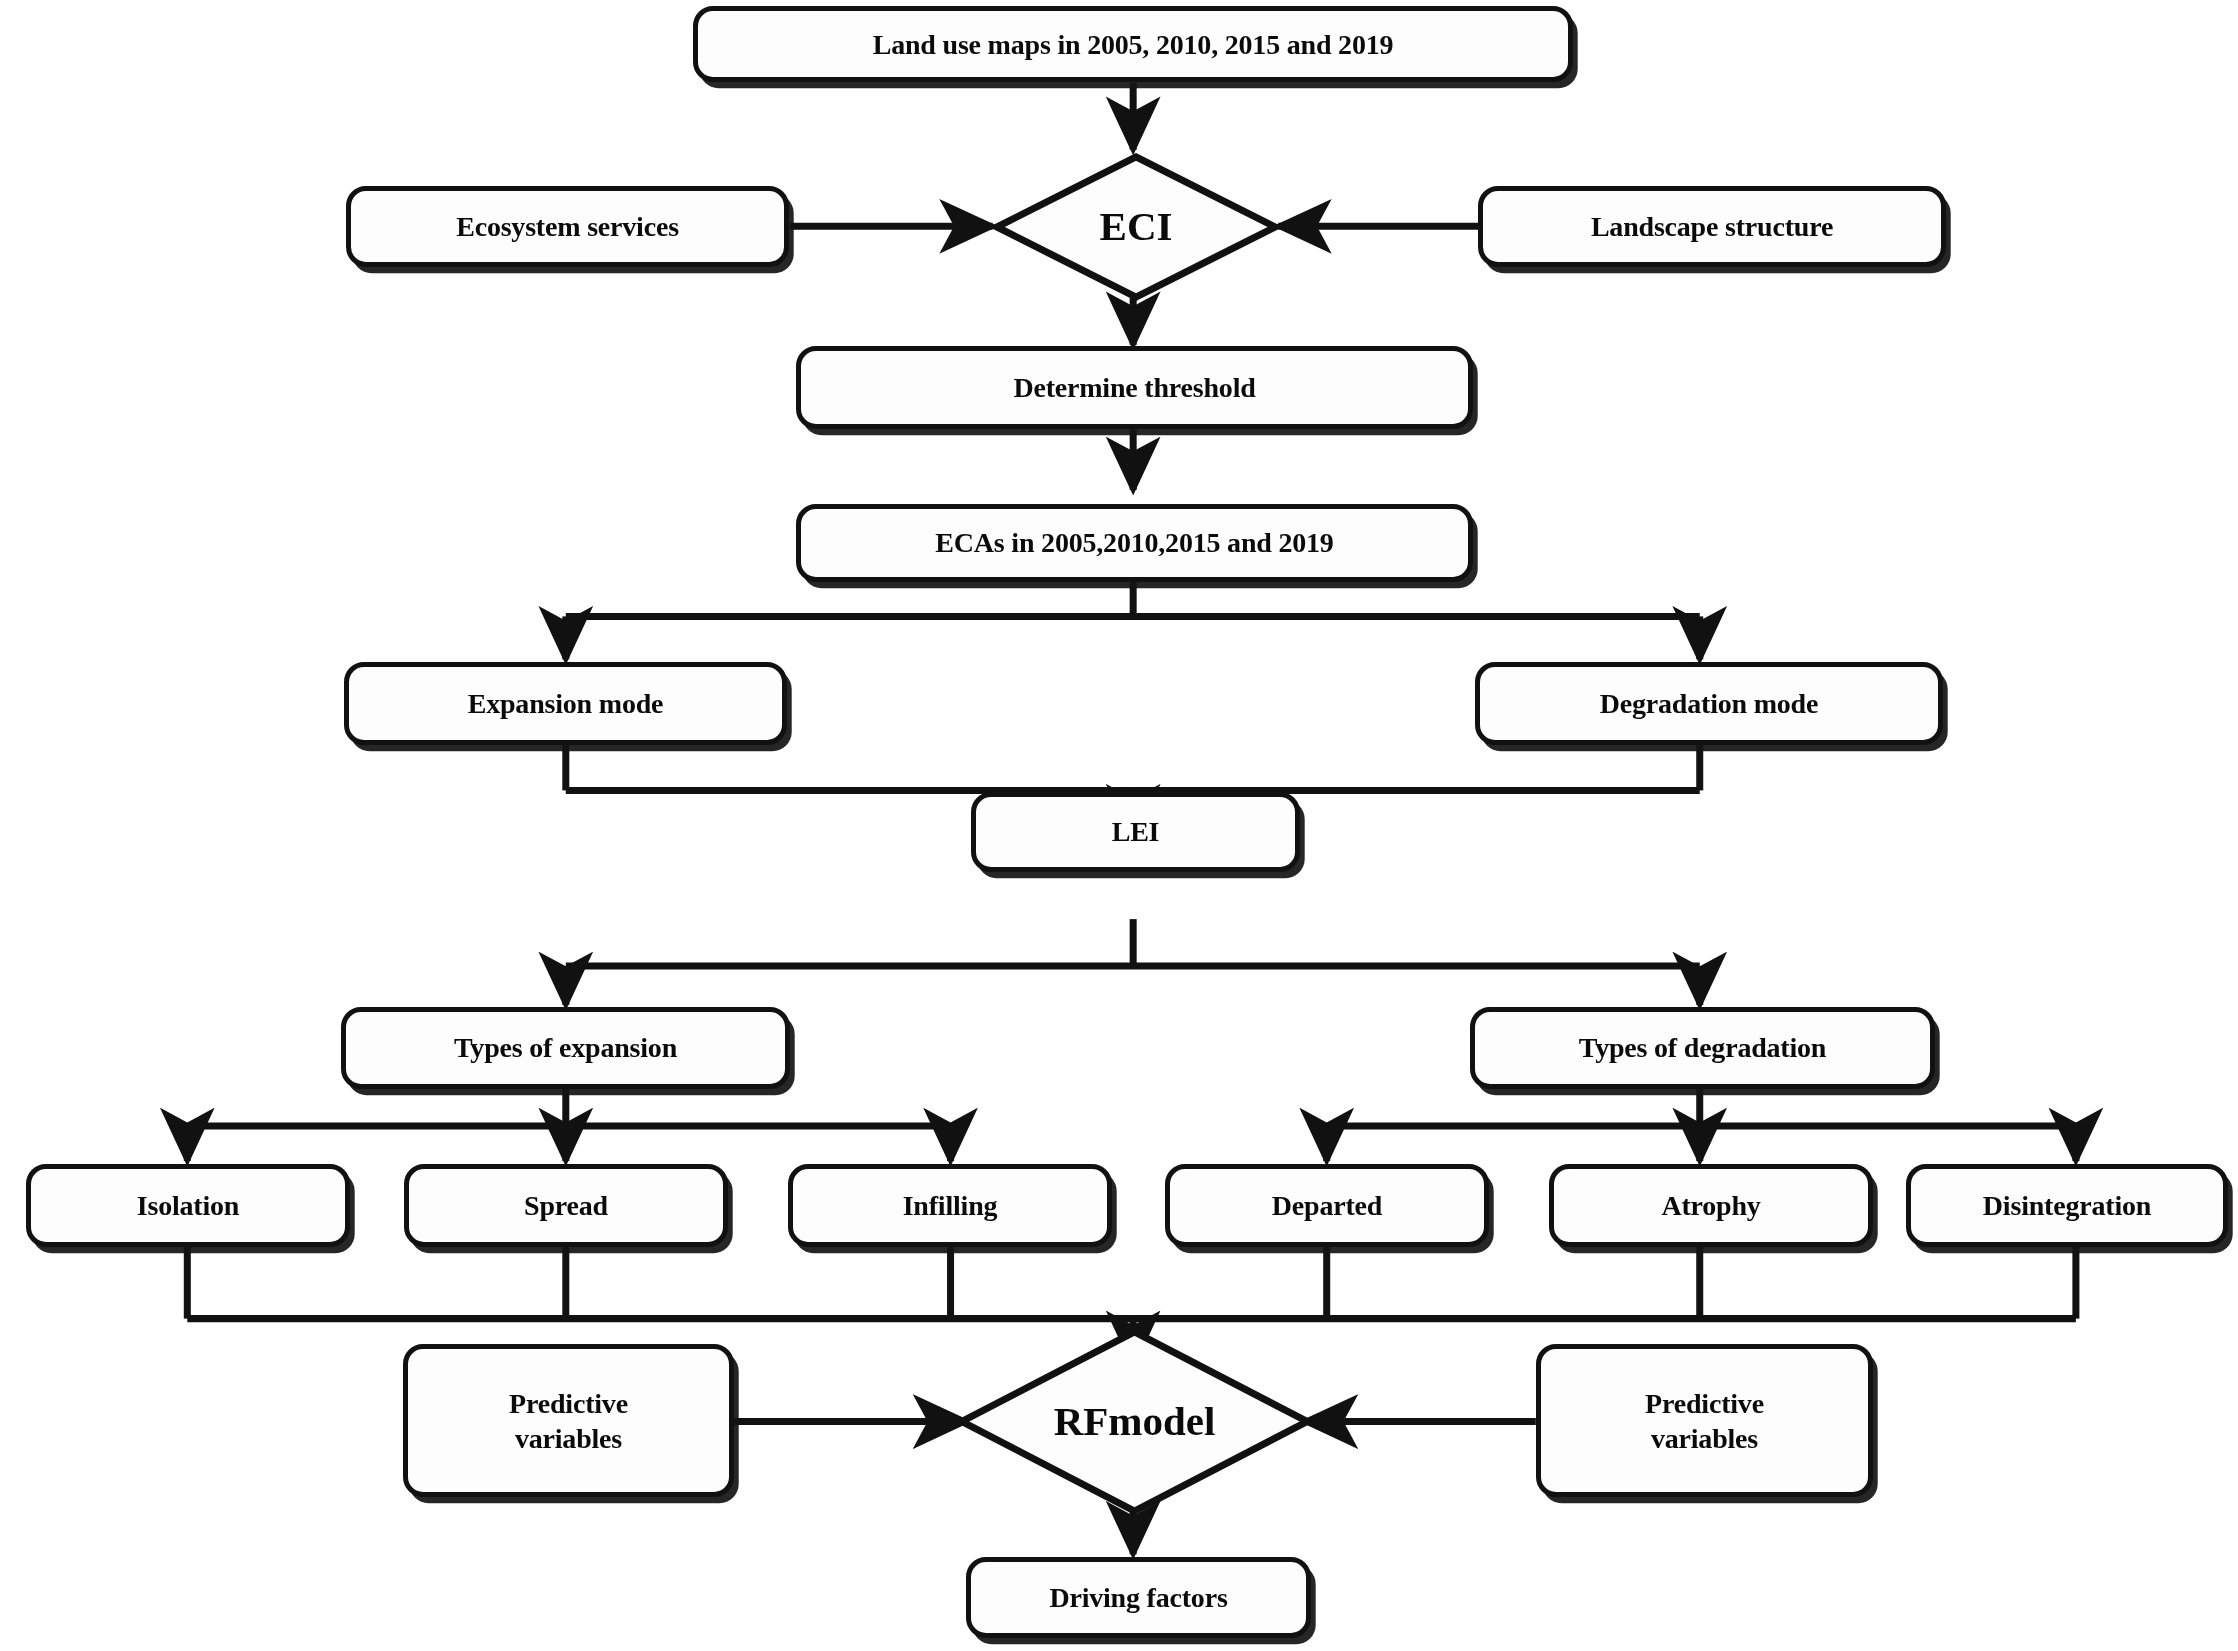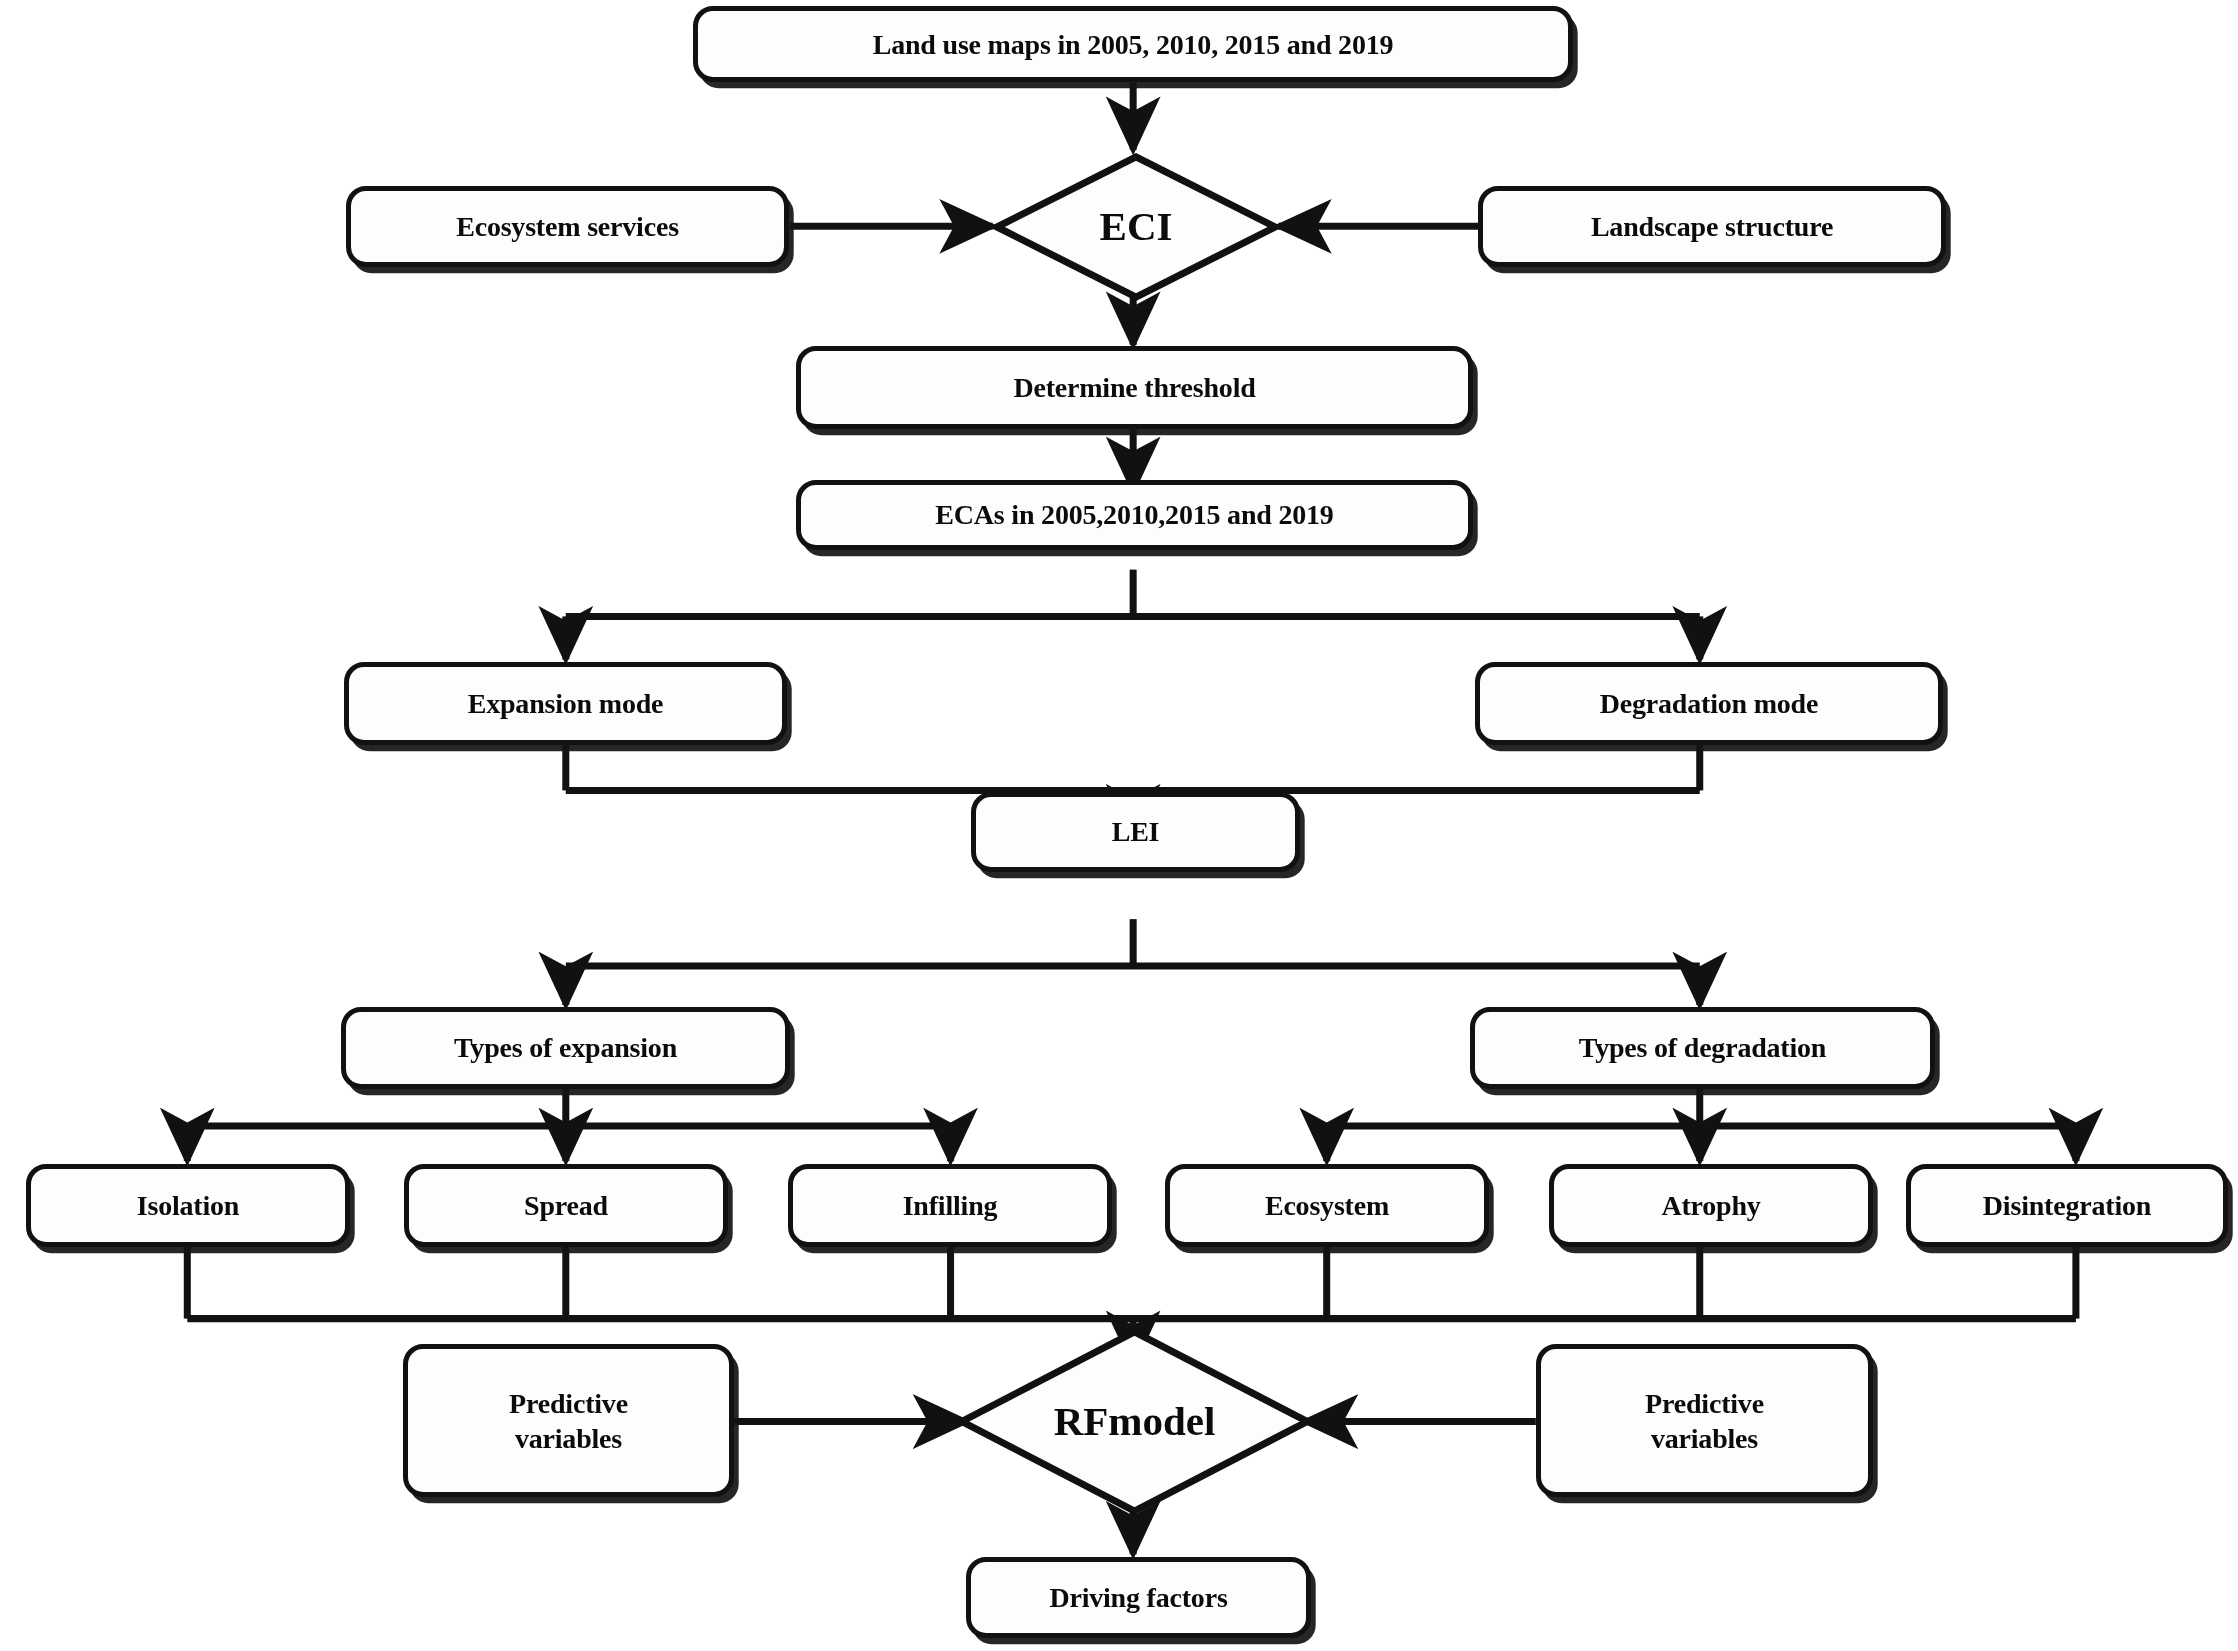--- a/index.html
+++ b/index.html
@@ -155,21 +155,21 @@
   </div>
 
   <div class="node" style="left:1478px; top:186px; width:468px; height:81px;align-items:center;">
     <span>Landscape structure</span>
   </div>
 
   <div class="node" style="left:796px; top:346px; width:677px; height:83px;">
     <span>Determine threshold</span>
   </div>
 
-  <div class="node" style="left:796px; top:480px; width:677px; height:70px;">
+  <div class="node" style="left:796px; top:504px; width:677px; height:78px;">
     <span>ECAs in 2005,2010,2015 and 2019</span>
   </div>
 
   <div class="node" style="left:344px; top:662px; width:443px; height:83px;">
     <span>Expansion mode</span>
   </div>
 
   <div class="node" style="left:1475px; top:662px; width:468px; height:83px;">
     <span>Degradation mode</span>
   </div>
@@ -192,21 +192,21 @@
 
   <div class="node" style="left:404px; top:1164px; width:324px; height:83px;">
     <span>Spread</span>
   </div>
 
   <div class="node" style="left:788px; top:1164px; width:324px; height:83px;">
     <span>Infilling</span>
   </div>
 
   <div class="node" style="left:1165px; top:1164px; width:324px; height:83px;">
-    <span>Ecosystem</span>
+    <span>Departed</span>
   </div>
 
   <div class="node" style="left:1538px; top:1164px; width:324px; height:83px;margin-left:11px;">
     <span>Atrophy</span>
   </div>
 
   <div class="node" style="left:1906px; top:1164px; width:322px; height:83px;">
     <span>Disintegration</span>
   </div>
 

